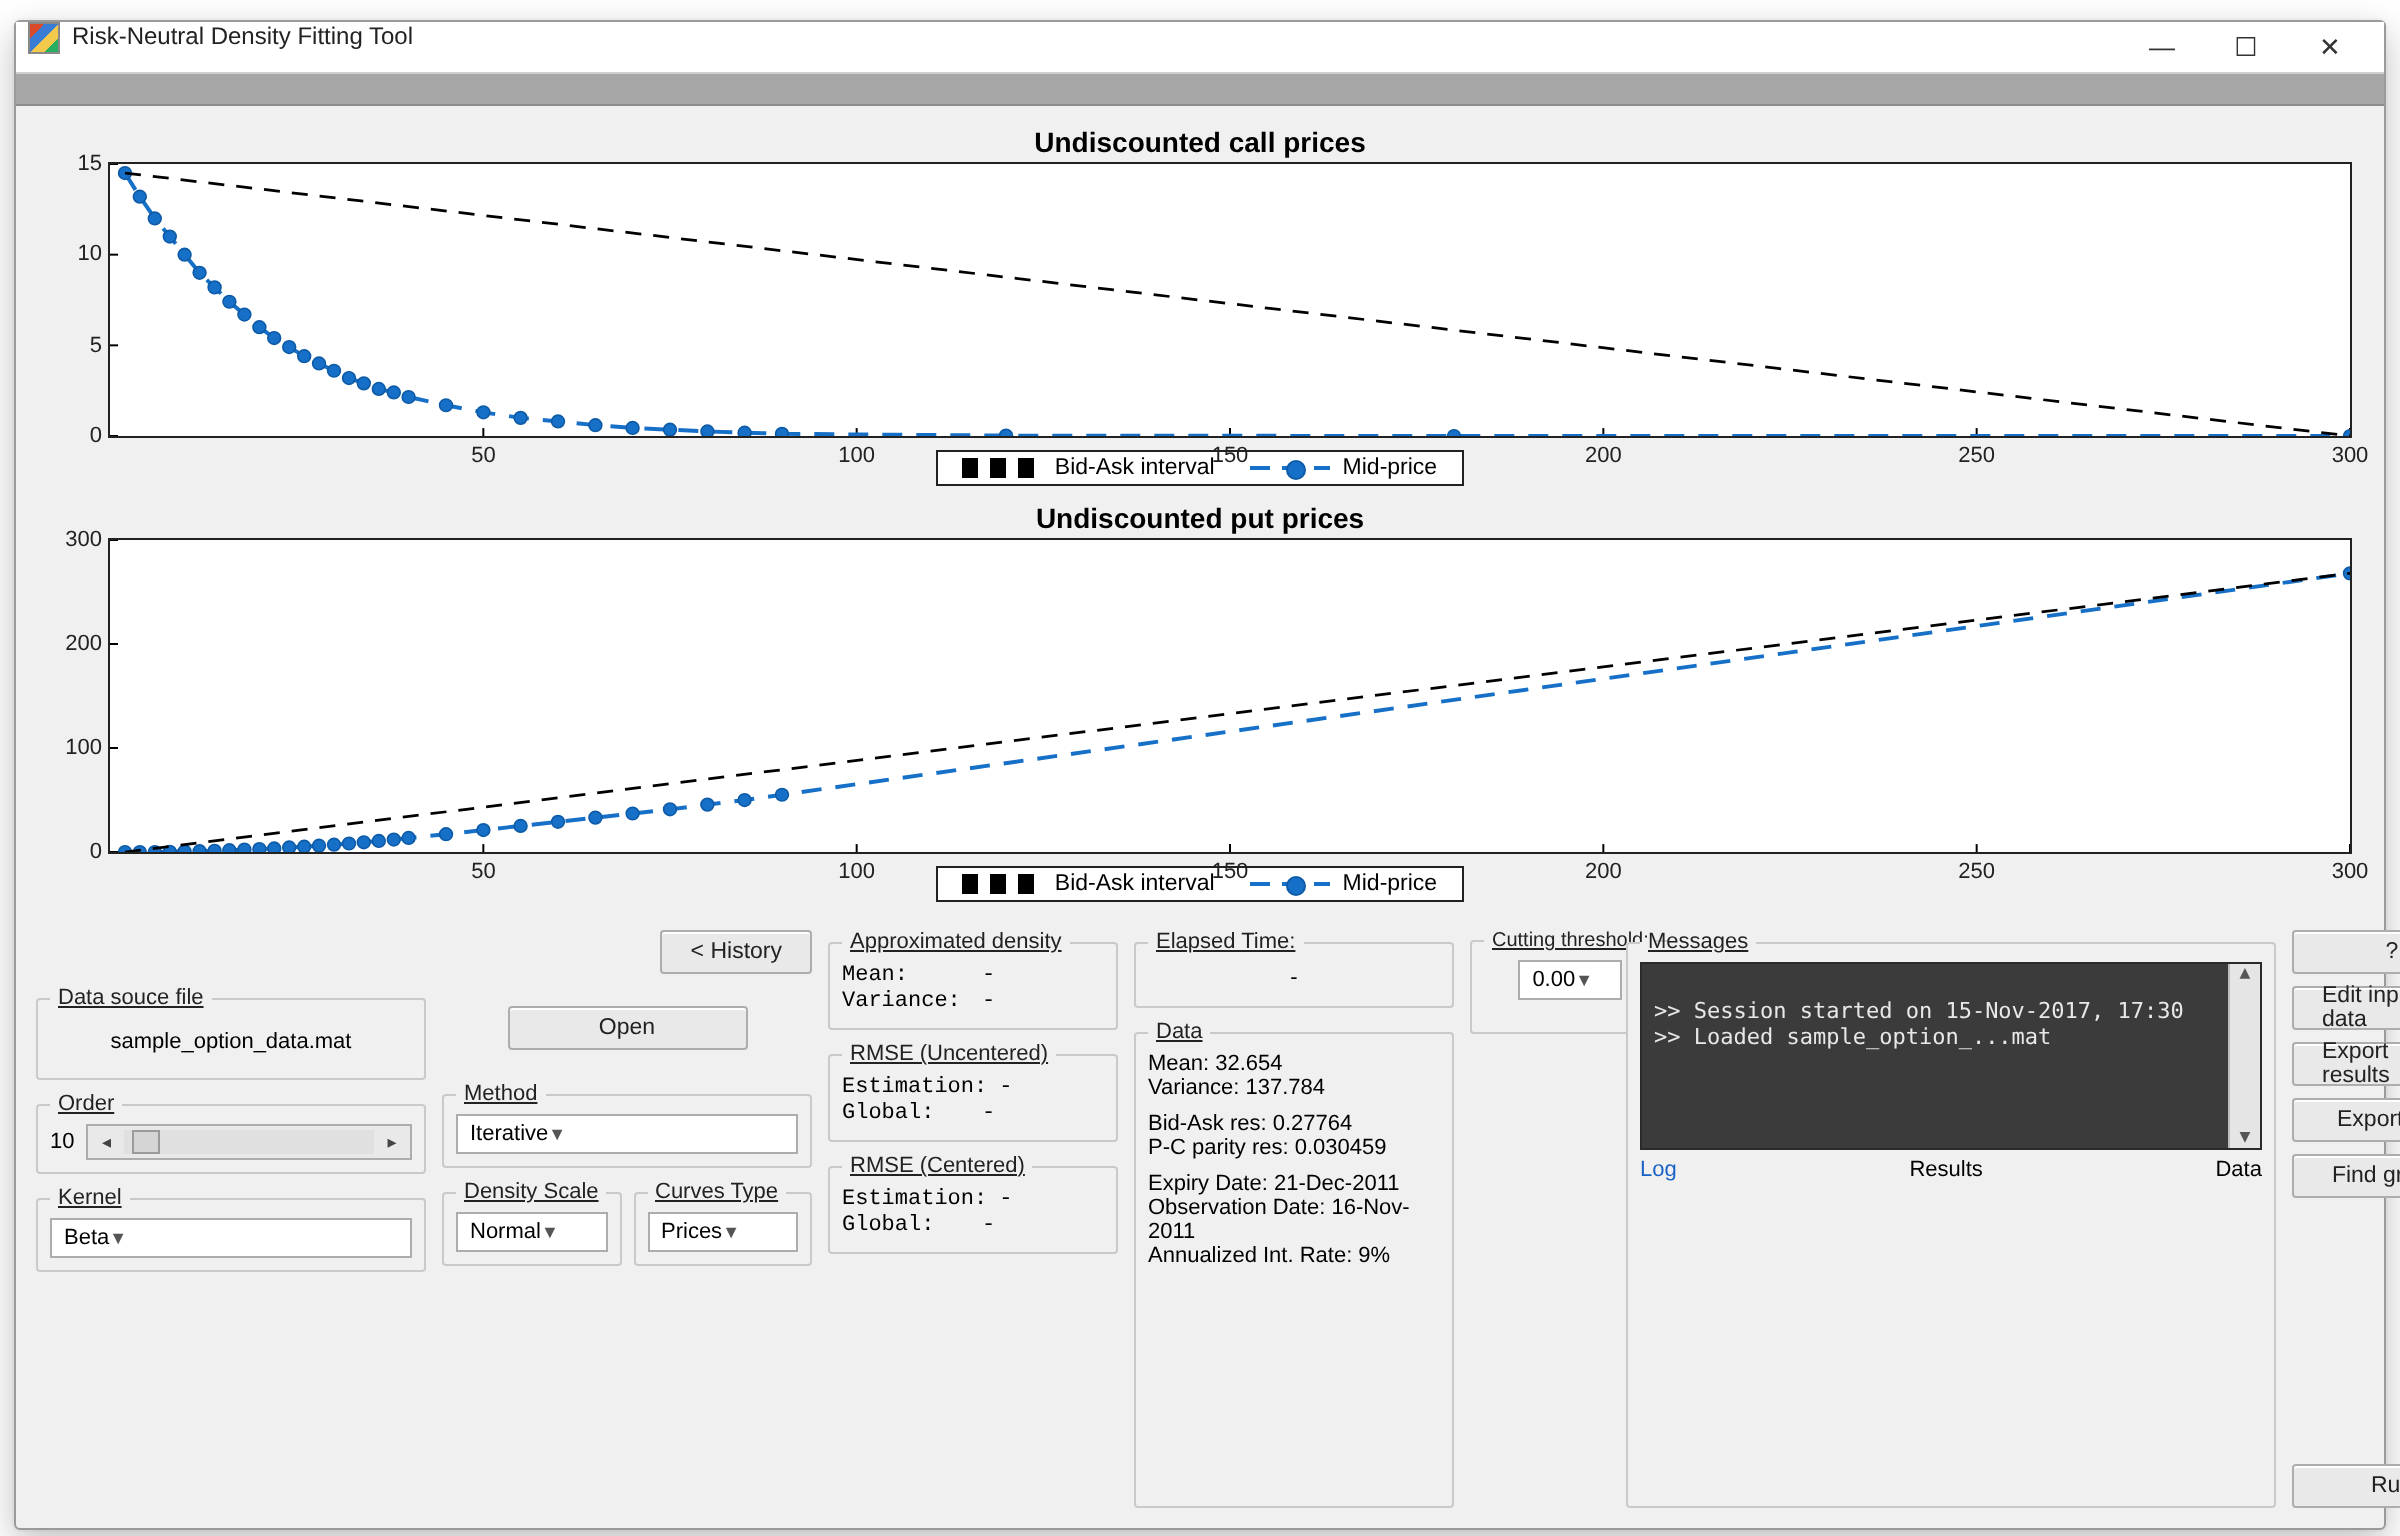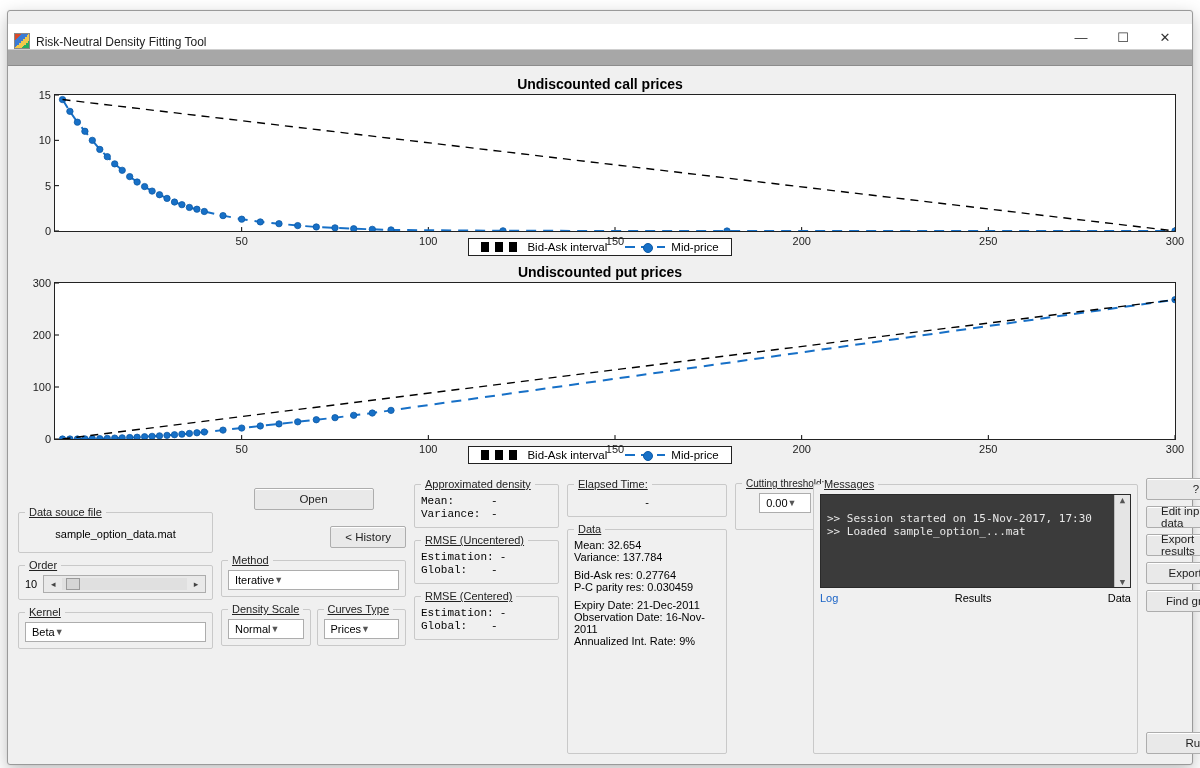--- a/index.html
+++ b/index.html
@@ -15,22 +15,22 @@
     background:#f0f0f0;
     border:1px solid #9a9a9a;
     border-radius:3px;
     box-shadow:0 6px 18px rgba(0,0,0,.25), 0 0 0 1px rgba(0,0,0,.02);
     display:flex; flex-direction:column;
     position:relative;
   }
   
   .titlebar {
     height:26px; background:#fff; border-bottom:1px solid #cfcfcf;
-    display:flex; align-items:flex-end; padding:0 6px;
-    font-size:12px; color:#222;margin-top:13px;
+    display:flex; align-items:flex-start; padding:0 6px;
+    font-size:12px; color:#222;
   }
   .titlebar .app-icon {
     width:16px;height:16px; margin-right:6px; display:inline-block;
     background:linear-gradient(135deg,#d94a2a 0 25%,#3a7bd5 25% 50%,#f2c94c 50% 75%,#27ae60 75% 100%);
     border:1px solid #888;
   }
   .titlebar .spacer{flex:1}
   .titlebar .winbtn{
     width:42px;height:24px; display:flex;align-items:center;justify-content:center;
     font-size:13px; color:#333; cursor:default;
@@ -294,25 +294,25 @@
         <fieldset class="box">
           <legend>Kernel</legend>
           <div class="select">
             <span>Beta</span>
             <span class="caret">▼</span>
           </div>
         </fieldset>
       </div>
 
       <div class="col">
+        <div style="display:flex;justify-content:flex-end;gap:6px">
+          <span class="btn">&lt; History</span>
+        </div>
         <div style="display:flex;justify-content:center;height:42px;align-items:center">
           <span class="btn" style="width:120px">Open</span>
-        </div>
-        <div style="display:flex;justify-content:flex-end;gap:6px">
-          <span class="btn">&lt; History</span>
         </div>
         <fieldset class="box">
           <legend>Method</legend>
           <div class="select">
             <span>Iterative</span>
             <span class="caret">▼</span>
           </div>
         </fieldset>
         <div class="twocol">
           <fieldset class="box">

